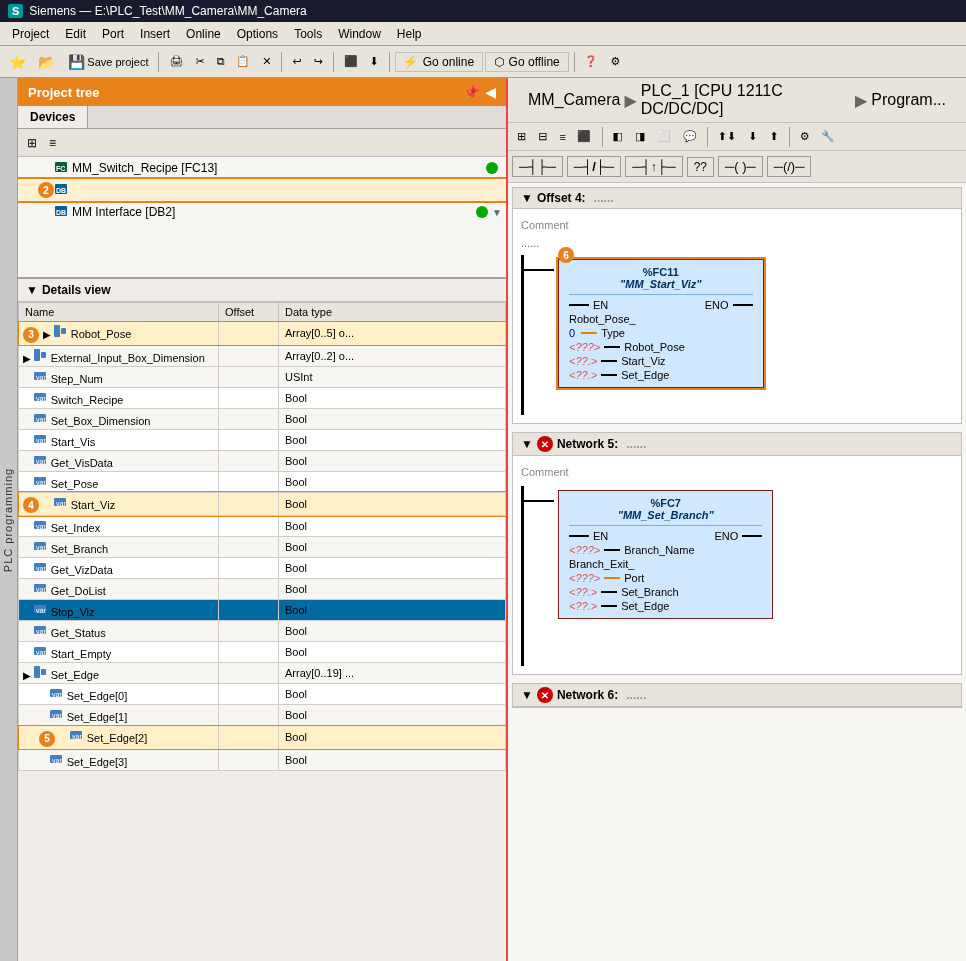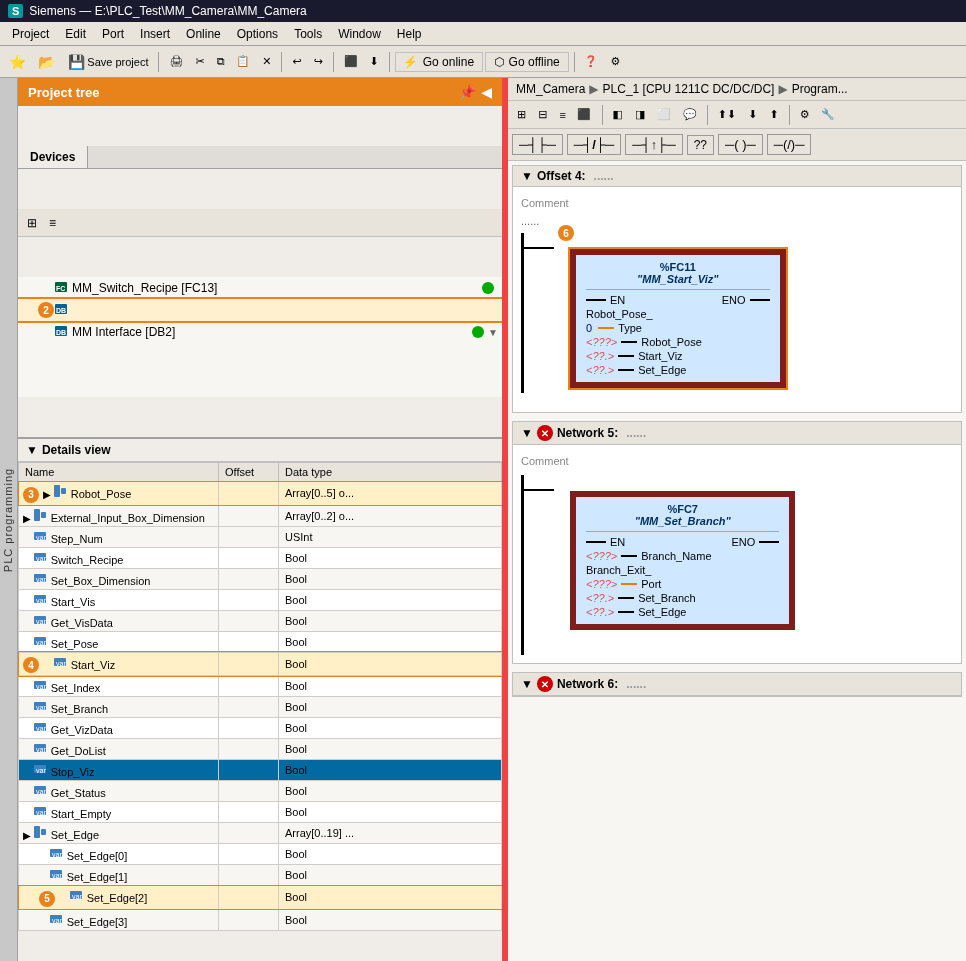--- a/index.html
+++ b/index.html
@@ -20,21 +20,21 @@
     .go-offline { background: transparent; border: 1px solid #c0c0c0; padding: 2px 8px; color: #000; cursor: pointer; font-size: 12px; display: flex; align-items: center; gap: 4px; }
 
     
     .main-layout { display: flex; height: calc(961px - 22px - 24px - 32px); }
 
     
     .side-label { width: 18px; background: #c8c8c8; display: flex; align-items: center; justify-content: center; border-right: 1px solid #a0a0a0; }
     .side-label-text { transform: rotate(-90deg); white-space: nowrap; font-size: 11px; color: #333; letter-spacing: 1px; }
 
     
-    .left-panel { width: 490px; display: flex; flex-direction: column; background: #f0ede8; border-right: 6px solid #ef4444; gap: 40px; }
+    .left-panel { width: 490px; display: flex; flex-direction: column; background: #f0ede8; border-right: 2px solid #ef4444; }
 
     
     .project-tree-header { background: #e8821a; color: #fff; padding: 6px 10px; font-size: 13px; font-weight: bold; display: flex; align-items: center; justify-content: space-between; }
     .project-tree-header-controls { display: flex; gap: 4px; align-items: center; }
 
     
     .tree-tabs { display: flex; background: #e0ddd8; border-bottom: 1px solid #a0a0a0; }
     .tree-tab { padding: 4px 12px; font-size: 12px; cursor: pointer; border-right: 1px solid #a0a0a0; }
     .tree-tab.active { background: #f0ede8; font-weight: bold; }
 
@@ -55,40 +55,40 @@
     .details-table table { width: 100%; border-collapse: collapse; font-size: 11px; }
     .details-table th { background: #e8e4dc; padding: 3px 6px; text-align: left; border: 1px solid #c0c0c0; font-weight: normal; position: sticky; top: 0; }
     .details-table td { padding: 2px 6px; border: 1px solid #d0ccc8; height: 20px; }
     .details-table tr:nth-child(even) { background: #f8f6f2; }
     .details-table tr:nth-child(odd) { background: #ffffff; }
 
     
     .right-panel { flex: 1; display: flex; flex-direction: column; background: #f0ede8; }
 
     
-    .breadcrumb { background: #e8e4dc; padding: 4px 8px; font-size: 12px; border-bottom: 1px solid #c0c0c0; display: flex; align-items: center; gap: 4px; }
+    .breadcrumb { background: #e8e4dc; padding: 4px 20px; font-size: 16px; border-bottom: 1px solid #c0c0c0; display: flex; align-items: center; gap: 4px; }
     .breadcrumb-sep { color: #666; }
 
     
     .right-toolbar { background: #e8e4dc; padding: 2px 4px; display: flex; align-items: center; gap: 2px; border-bottom: 1px solid #c0c0c0; height: 28px; flex-wrap: wrap; }
 
     
     .ladder-toolbar { background: #e8e4dc; padding: 2px 4px; display: flex; align-items: center; gap: 4px; border-bottom: 1px solid #c0c0c0; height: 32px; }
 
     
     .network-area { flex: 1; overflow-y: auto; background: #f8f6f2; padding: 4px; }
 
     
     .network { margin-bottom: 8px; background: #fff; border: 1px solid #c0c0c0; }
     .network-header { background: #e8e4dc; padding: 3px 8px; font-size: 12px; font-weight: bold; display: flex; align-items: center; gap: 4px; cursor: pointer; border-bottom: 1px solid #c0c0c0; }
     .network-content { padding: 8px; }
     .network-comment { color: #888; font-size: 11px; padding: 2px 0 4px 0; }
 
     
-    .fc-block { background: #d0e8ff; border: 6px solid #7f1d1d; display: inline-block; padding: 6px 10px; min-width: 200px; margin: 16px; }
+    .fc-block { background: #d0e8ff; border: 1px solid #7f1d1d; display: inline-block; padding: 6px 10px; min-width: 200px; margin: 4px; }
     .fc-title { text-align: center; font-weight: bold; font-size: 11px; color: #003060; padding-bottom: 4px; border-bottom: 1px solid #80b0d8; margin-bottom: 4px; }
     .fc-title-name { font-style: italic; }
     .fc-ports { display: flex; justify-content: space-between; gap: 20px; }
     .fc-left { display: flex; flex-direction: column; gap: 2px; }
     .fc-right { display: flex; flex-direction: column; gap: 2px; }
     .fc-port { font-size: 11px; display: flex; align-items: center; gap: 4px; white-space: nowrap; }
     .fc-port-out { justify-content: flex-start; }
 
     
     .network-error { display: inline-flex; align-items: center; justify-content: center; width: 16px; height: 16px; background: #cc0000; border-radius: 50%; color: #fff; font-size: 10px; font-weight: bold; }

